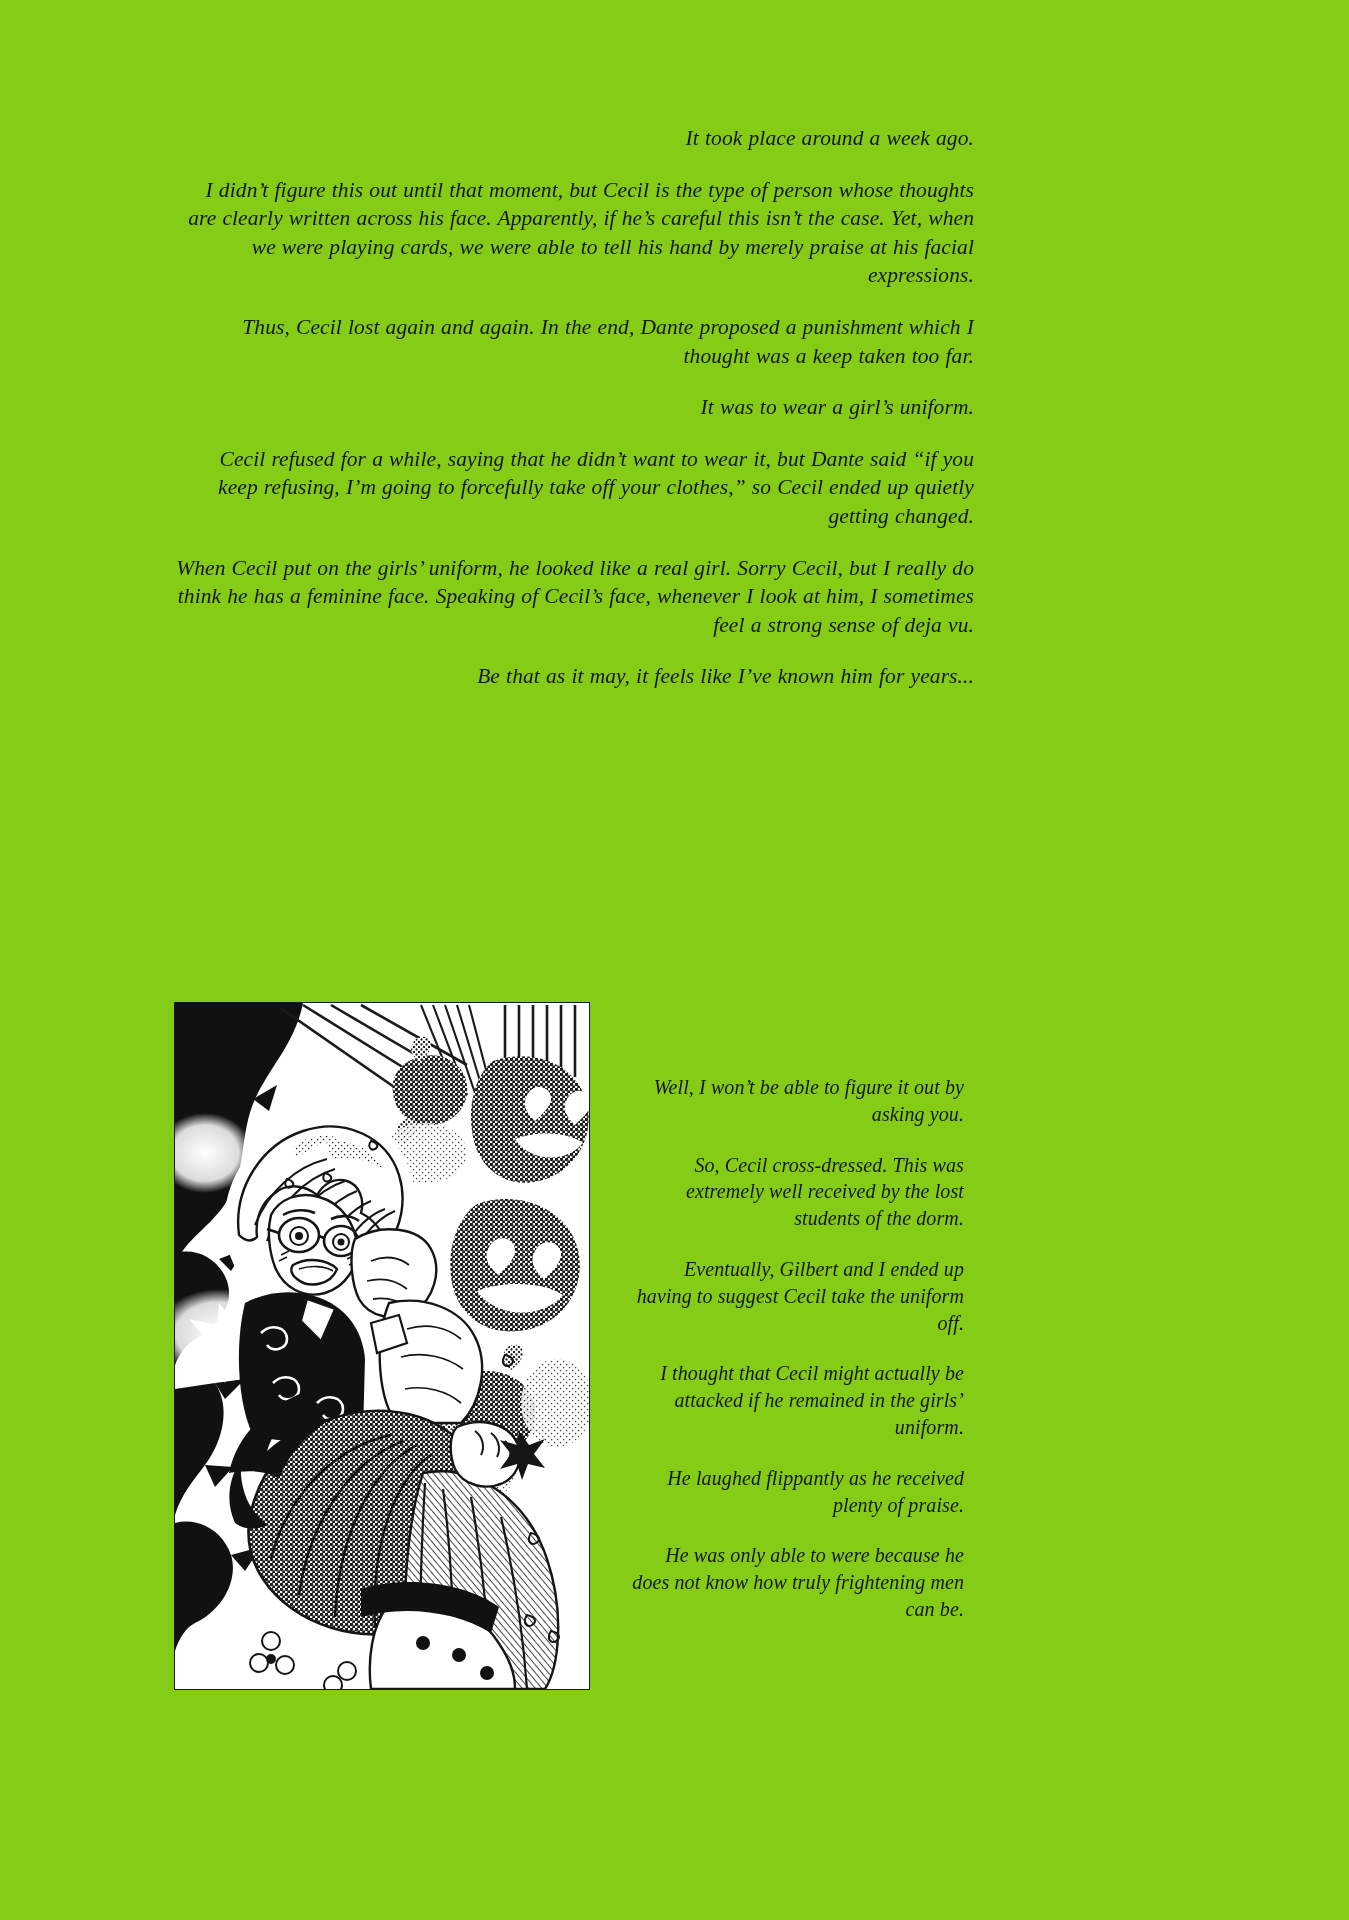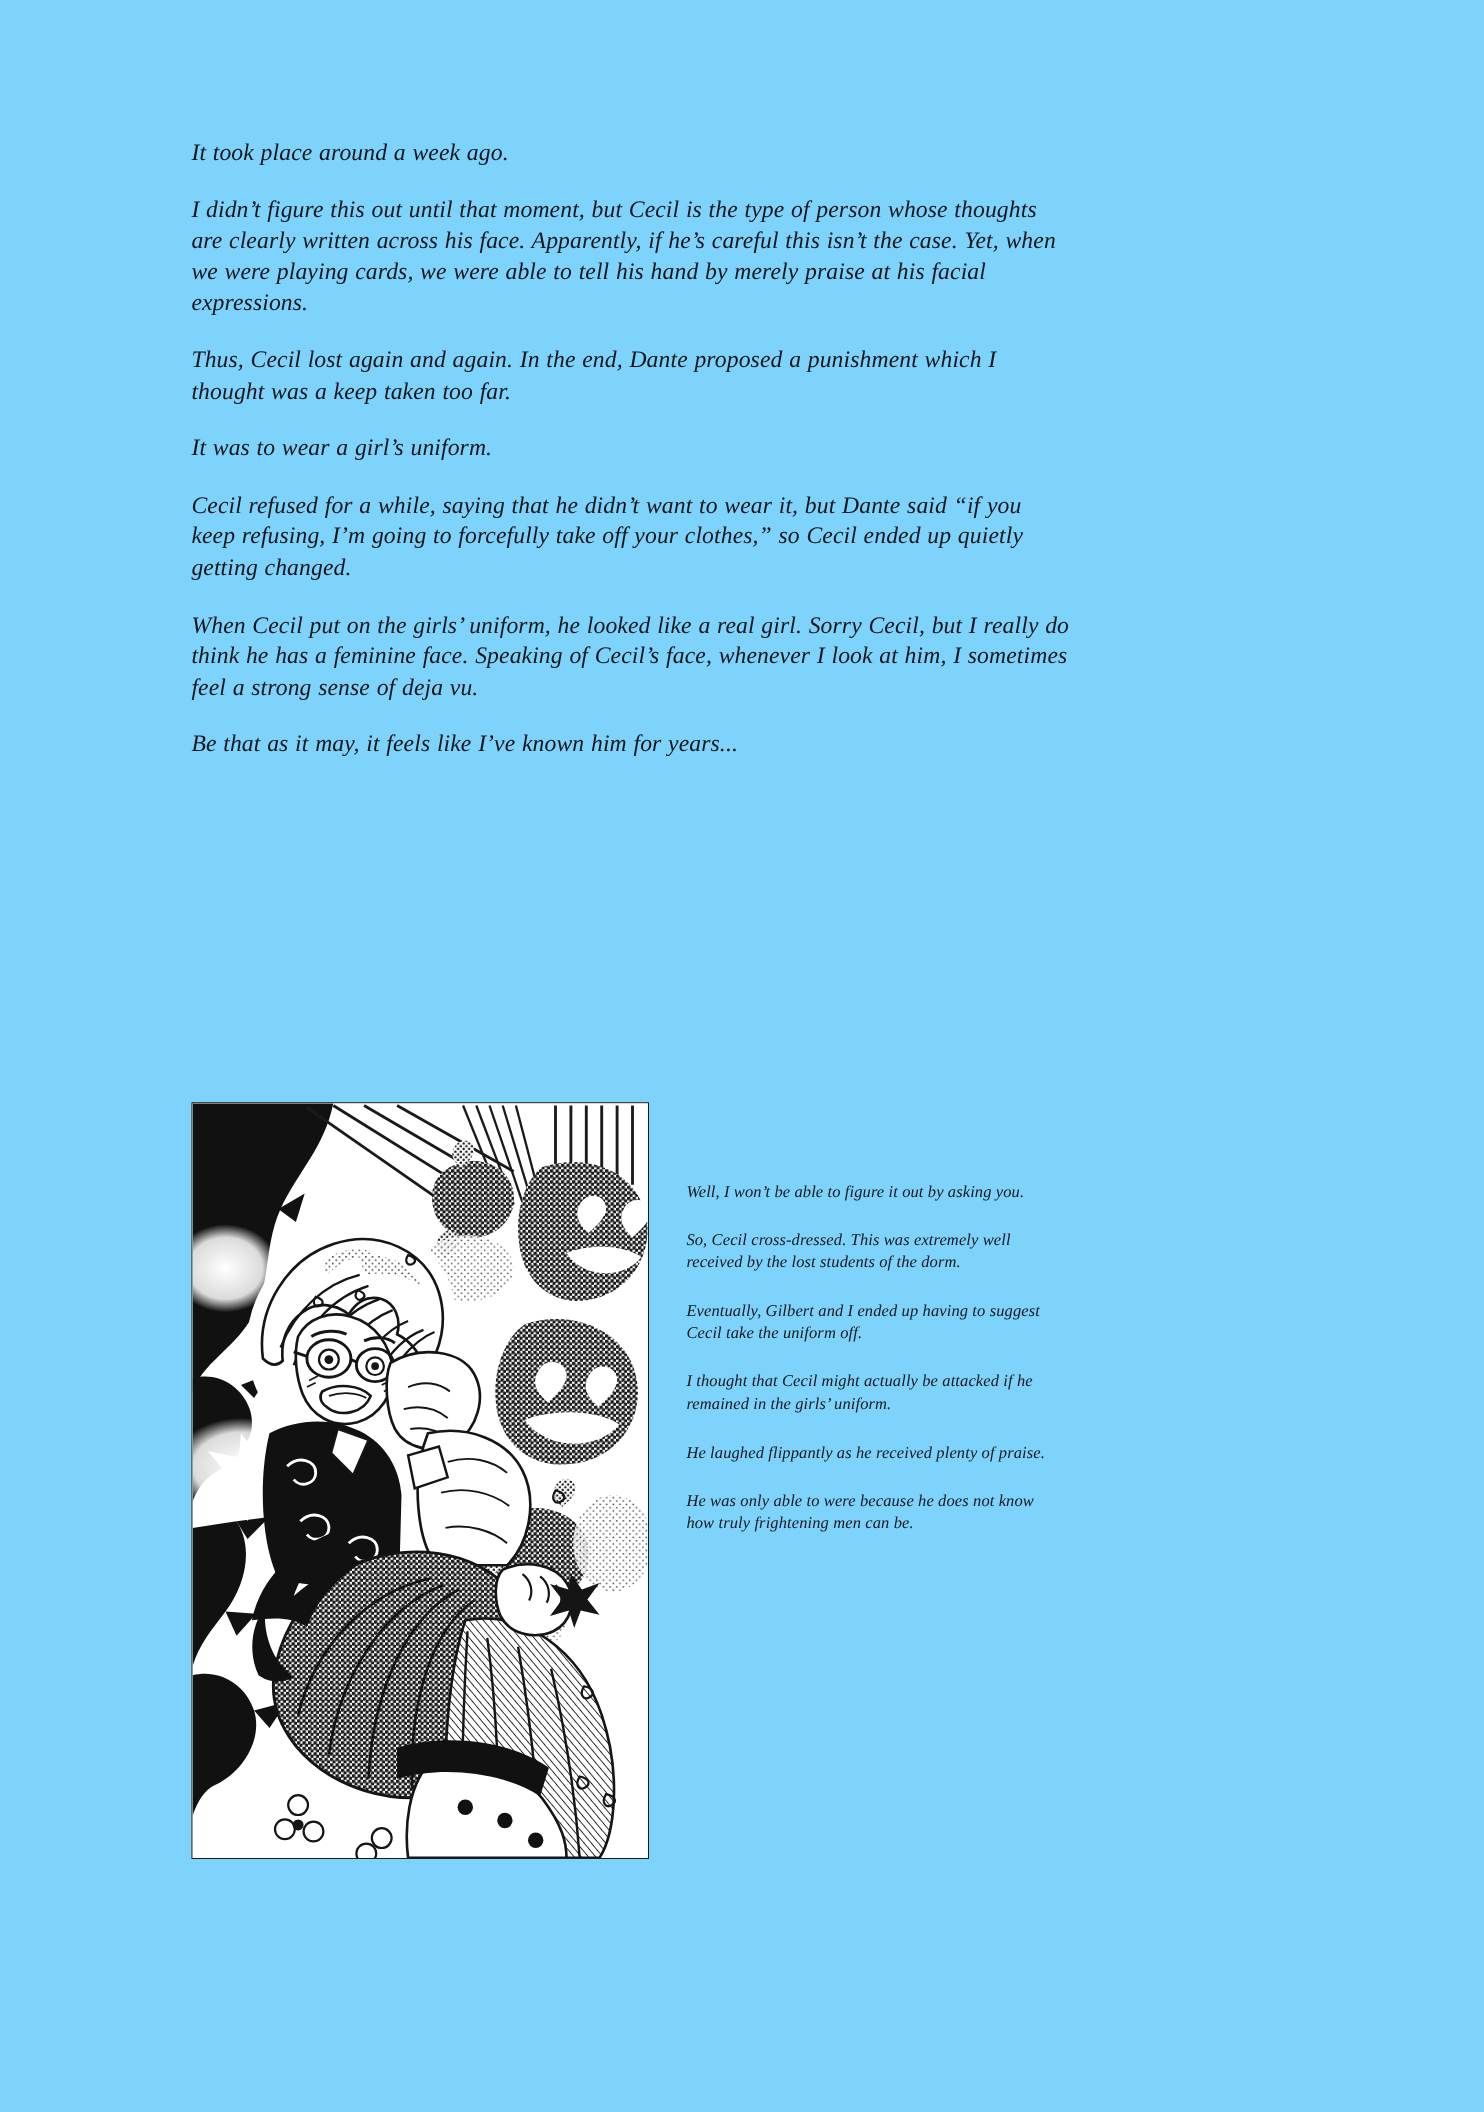--- a/index.html
+++ b/index.html
@@ -4,23 +4,24 @@
 <style>
   html, body {
     margin: 0;
     padding: 0;
     background: #ffffff;
   }
   .page {
     position: relative;
     width: 1349px;
     height: 1920px;
-    background: #7dd3fc;
+    background: #84cc16;
     overflow: hidden;
     font-family: "Liberation Serif", "DejaVu Serif", serif;
+    text-align: right;
   }
 
   
   .prose {
     position: absolute;
     left: 174px;
     top: 124px;
     width: 800px;
   }
   .prose p {
@@ -58,21 +59,21 @@
   
   .sidecol {
     position: absolute;
     left: 450px;
     top: 72px;
     width: 340px;
   }
   .sidecol p {
     margin: 0 0 24px 0;
     font-style: italic;
-    font-size: 15px;
+    font-size: 20px;
     line-height: 1.34;
     color: #15161a;
     letter-spacing: 0.1px;
   }
 </style>
 </head>
 <body>
 
 <div class="page">
 

